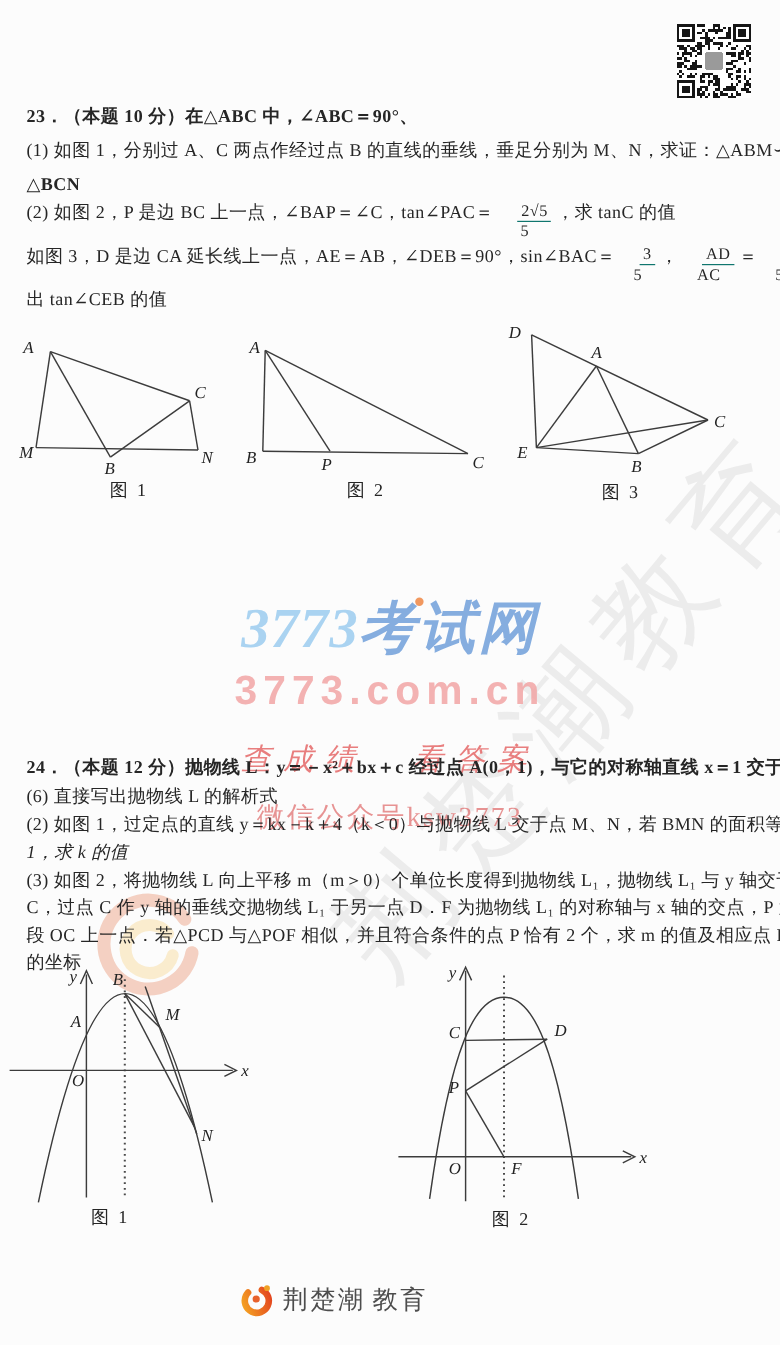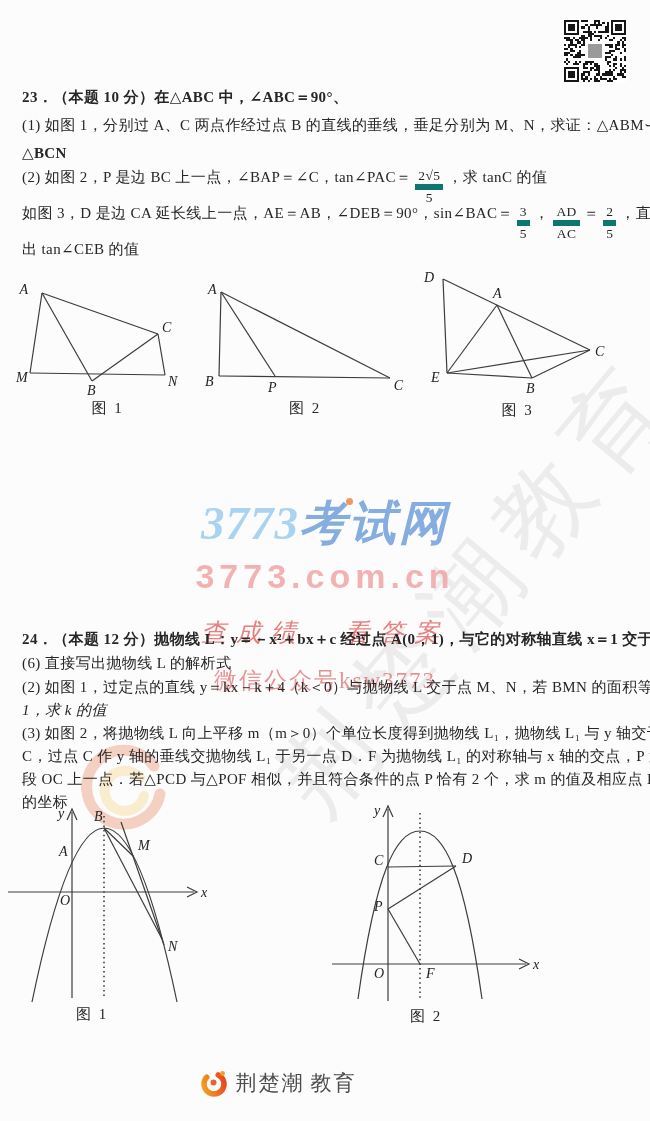--- a/index.html
+++ b/index.html
@@ -11,21 +11,21 @@
   
   .tline{
     position:absolute;left:22px;width:618px;
     font-size:15px;letter-spacing:.4px;white-space:nowrap;z-index:2;
   }
   .frow{display:flex;}
   .frac{
     display:inline-flex;flex-direction:column;align-items:center;
     margin:0 4px;font-size:13.5px;line-height:1.15;vertical-align:middle;
   }
-  .frac .num{border-bottom:6px solid #0f766e;padding:0 3px;}
+  .frac .num{border-bottom:1px solid #0f766e;padding:0 3px;margin-left:16px;}
   .frac .den{padding:0 3px;}
   
   .fig{position:absolute;z-index:2;}
   .fig svg{display:block;}
   .fig .cap{font-size:15px;text-align:center;margin-top:1px;letter-spacing:2px;}
   .geo line, .geo path.curve{stroke:#3c3c3c;stroke-width:1.2;fill:none;}
   .geo path.arrow{stroke:#3c3c3c;stroke-width:1.2;fill:none;}
   .geo .dash{stroke:#4a4a4a;stroke-width:1.7;stroke-dasharray:1.5 3.2;}
   .geo text{font-family:"Liberation Serif","DejaVu Serif",serif;font-size:14px;font-style:italic;fill:#222;}
   

